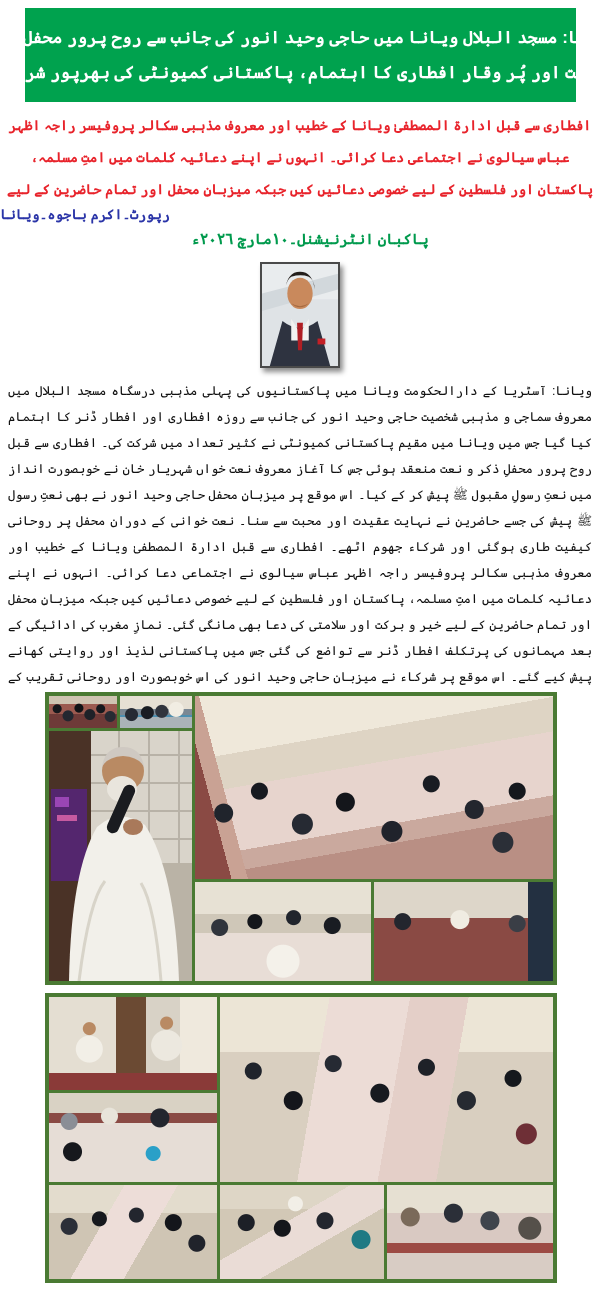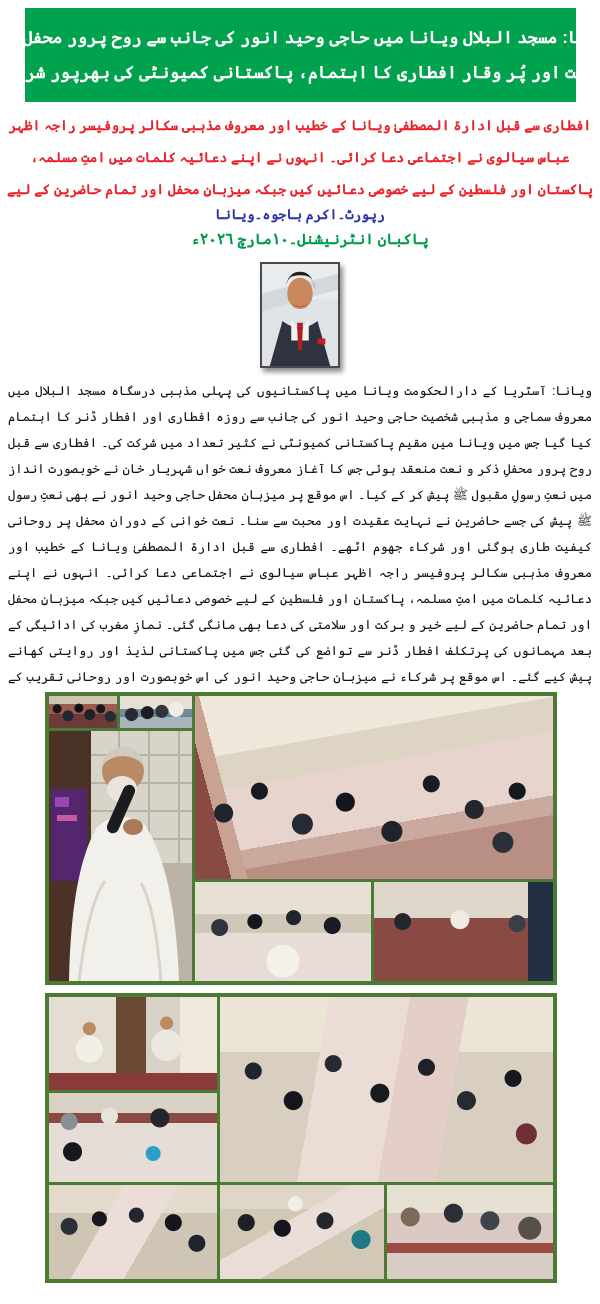--- a/index.html
+++ b/index.html
@@ -19,21 +19,21 @@
   .headline-box .hl { font-size:17px; font-weight:700; white-space:nowrap; line-height:1.6; }
   
   .lead {
     position:absolute; left:6px; top:110px; width:588px; height:96px;
     color:#e8232b; direction:rtl; text-align:center;
     font-size:13.5px; line-height:32px; font-weight:600; overflow:hidden;
   }
   
   .byline {
     position:absolute; left:0; top:206px; width:600px;
-    color:#2b35a8; text-align:center; direction:rtl;
+    color:#2b35a8; text-align:left; direction:rtl;
     font-size:13.5px; font-weight:700;
   }
   .dateline {
     position:absolute; left:0; top:231px; width:600px;
     color:#009a4d; text-align:center; direction:rtl;
     font-size:14.5px; font-weight:700;padding-left:20px;
   }
   
   .portrait {
     position:absolute; left:260px; top:262px; width:80px; height:106px;

